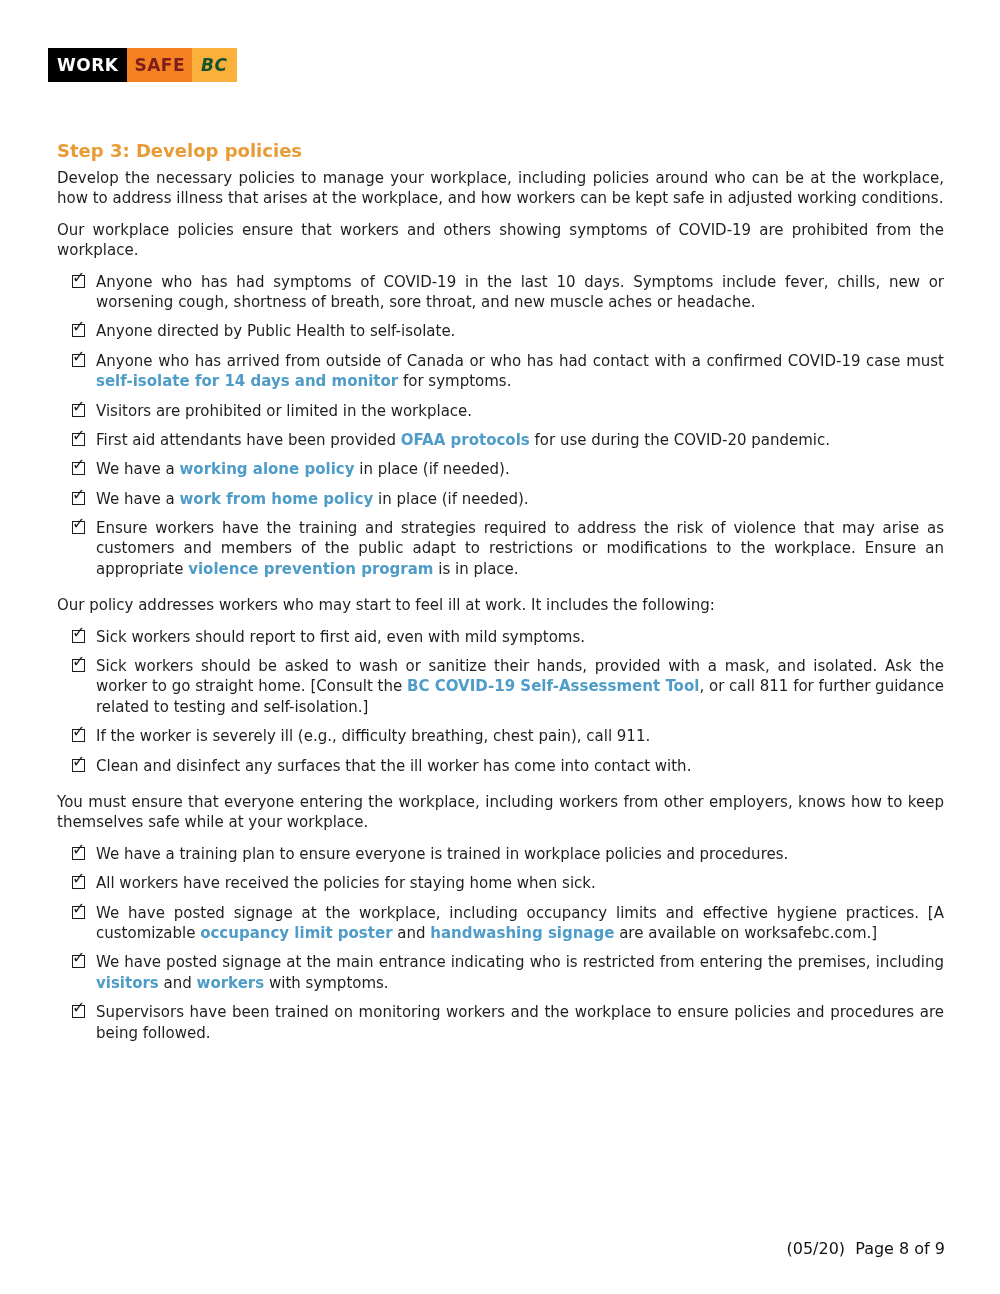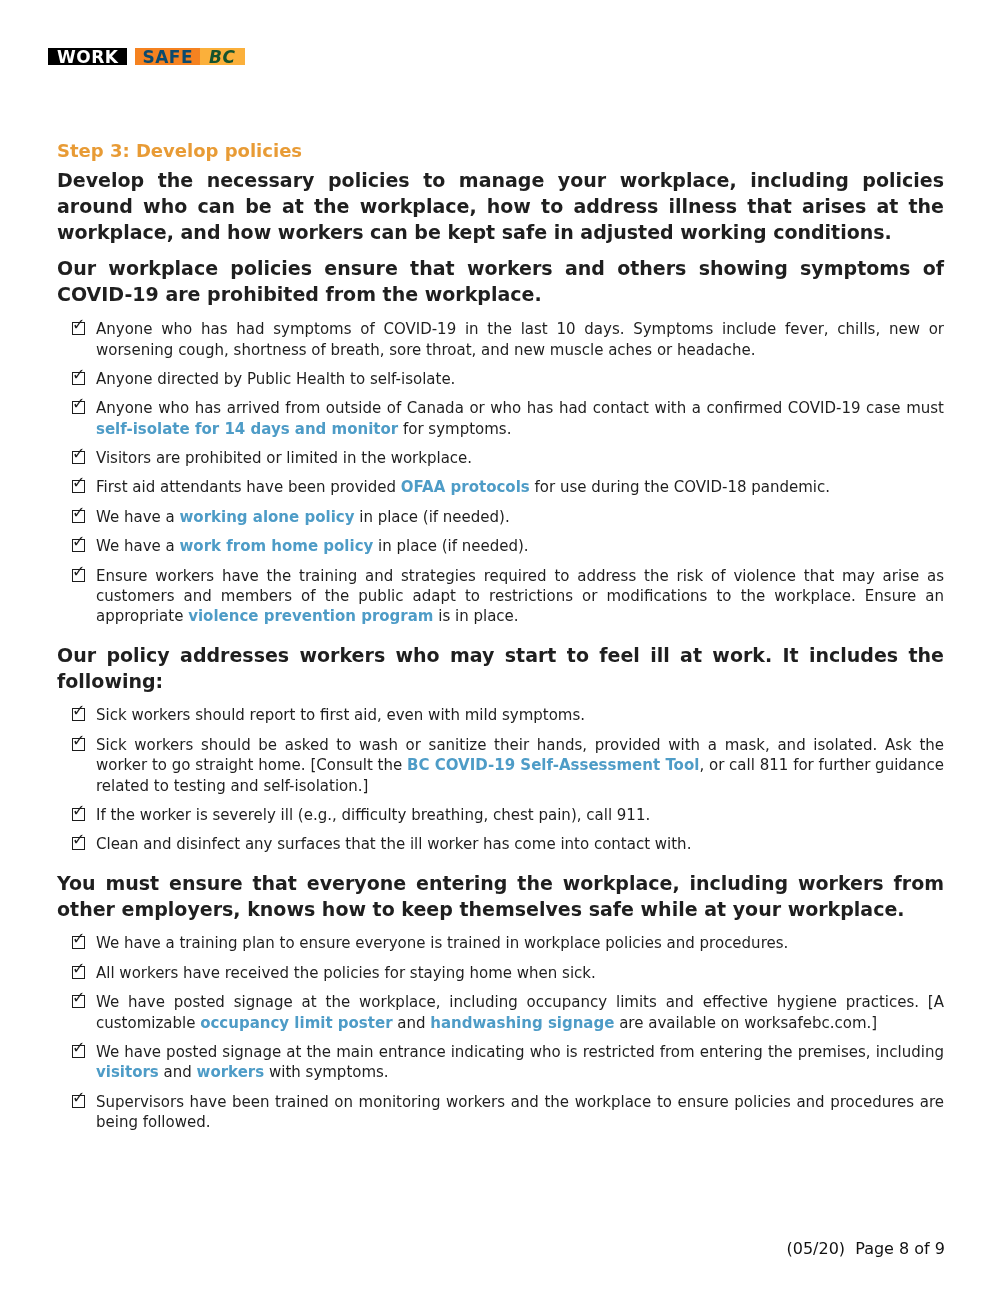--- a/index.html
+++ b/index.html
@@ -17,45 +17,44 @@
     position:relative;
     background:#ffffff;
     font-family:"DejaVu Sans","Liberation Sans",sans-serif;
     color:var(--ink);
     overflow:hidden;
   }
   
   .header{position:relative;padding:44px 57px 0;height:92px;}
   .logo{
     position:absolute;left:48px;top:48px;
-    display:flex;align-items:stretch;height:17px;
+    display:flex;align-items:stretch;height:34px;
     font-weight:bold;font-size:17px;letter-spacing:0.5px;
   }
   .logo span{display:flex;align-items:center;padding:0 9px;}
   .logo .logo-work{background:#000000;color:#ffffff;}
-  .logo .logo-safe{background:var(--logo-orange);color:#0c4a6e;padding-left:7px;padding-right:7px;margin-left:8px;}
+  .logo .logo-safe{background:var(--logo-orange);color:#7f1d1d;padding-left:7px;padding-right:7px;}
   .logo .logo-bc{background:var(--logo-amber);color:#14532d;font-style:italic;}
   .title{
     margin:0;padding-top:5px;
     text-align:center;
     font-size:23px;font-weight:bold;color:#111111;
   }
   
   .doc-body{padding:0 56px 0 57px;}
   .section-heading{
     color:var(--orange);
     font-size:18px;font-weight:bold;
     margin:20px 0 7px;
   }
   .section:first-child .section-heading{margin-top:48px;}
   .para{
     margin:0 0 11px;
-    font-size:19px;line-height:1.36;
+    font-size:15px;line-height:1.36;
     text-align:justify;
-    font-weight:bold;
   }
   .checklist{margin:4px 0 16px 15px;}
   .check-item{
     display:flex;gap:11px;
     margin-bottom:9px;
     font-size:15px;line-height:1.36;
     text-align:justify;
   }
   .checkbox{
     flex:0 0 13px;width:13px;height:13px;
@@ -115,21 +114,21 @@
           <div class="check-item">
             <span class="checkbox">
               <span class="mark">✓</span>
             </span>
             <span class="item-text"><span class="text-segment">Visitors are prohibited or limited in the workplace.</span></span>
           </div>
           <div class="check-item">
             <span class="checkbox">
               <span class="mark">✓</span>
             </span>
-            <span class="item-text"><span class="text-segment">First aid attendants have been provided </span><span class="link">OFAA protocols</span><span class="text-segment"> for use during the COVID-18 pandemic.</span></span>
+            <span class="item-text"><span class="text-segment">First aid attendants have been provided </span><span class="link">OFAA protocols</span><span class="text-segment"> for use during the COVID-20 pandemic.</span></span>
           </div>
           <div class="check-item">
             <span class="checkbox">
               <span class="mark">✓</span>
             </span>
             <span class="item-text"><span class="text-segment">We have a </span><span class="link">working alone policy</span><span class="text-segment"> in place (if needed).</span></span>
           </div>
           <div class="check-item">
             <span class="checkbox">
               <span class="mark">✓</span>

